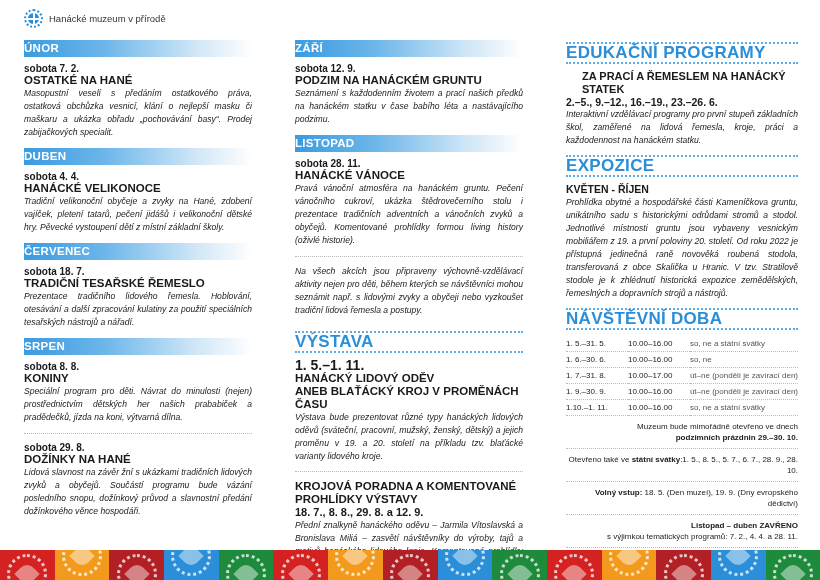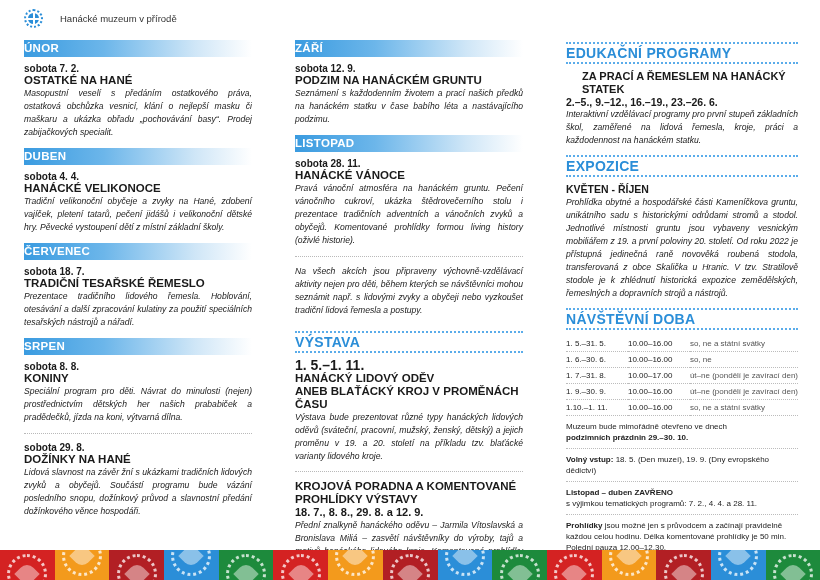--- a/index.html
+++ b/index.html
@@ -1,48 +1,48 @@
 <!DOCTYPE html>
 <html><head>
 <meta charset="utf-8">
 <style>
   * { box-sizing: border-box; margin: 0; padding: 0; }
   html, body { width: 820px; height: 580px; overflow: hidden; background: #fff; }
   body { font-family: "Liberation Sans", sans-serif; color: #1a1a1a; position: relative; }
 
-  .logo { position: absolute; left: 24px; top: 9px; display: flex; align-items: center; gap: 17px; }
+  .logo { position: absolute; left: 24px; top: 9px; display: flex; align-items: center; gap: 6px; }
   .logo-mark { width: 19px; height: 19px; border-radius: 50%; border: 2px dotted #2b8ed8; position: relative; display: flex; align-items: center; justify-content: center; }
   .logo-mark .inner { width: 11px; height: 11px; border-radius: 50%; background: #2b8ed8; position: relative; }
   .logo-mark .inner::before { content: ""; position: absolute; left: 4.5px; top: 0; width: 2px; height: 11px; background: #fff; }
   .logo-mark .inner::after { content: ""; position: absolute; top: 4.5px; left: 0; height: 2px; width: 11px; background: #fff; }
   .logo-text { font-size: 9.5px; color: #333; }
 
   .col { position: absolute; top: 40px; }
   .col1 { left: 24px; width: 228px; }
   .col2 { left: 295px; width: 228px; }
   .col3 { left: 566px; width: 232px; top: 42px; }
 
   .month { height: 17px; line-height: 17px; color: #fff; font-weight: bold; font-size: 11.5px; letter-spacing: 0.3px;
            background: linear-gradient(to right, #3a9be0 0%, #6cb6ea 35%, #cfe6f7 75%, #ffffff 100%); margin-bottom: 6px; }
   .date { font-weight: bold; font-size: 10px; line-height: 11px; }
   .title { font-weight: bold; font-size: 11.5px; line-height: 13px; text-transform: none; }
   .desc { font-style: italic; font-size: 8.6px; line-height: 13px; color: #222; text-align: justify; }
   .event { margin-bottom: 9px; }
   .dots { border-top: 1px dotted #b9b9b9; margin: 8px 0; }
 
-  .sec-head { color: #2b8ed8; font-weight: bold; font-size: 14px; letter-spacing: 0.3px; padding: 2px 0;
+  .sec-head { color: #2b8ed8; font-weight: bold; font-size: 17px; letter-spacing: 0.3px; padding: 2px 0;
               border-top: 2px dotted #5aacea; border-bottom: 2px dotted #5aacea; margin-bottom: 6px; line-height: 14px; }
 
   .hours { width: 100%; border-collapse: collapse; font-size: 8px; color: #222; }
   .hours td { padding: 3px 0 3px 0; border-bottom: 1px dotted #bcbcbc; white-space: nowrap; }
   .hours td.c1 { width: 62px; }
   .hours td.c2 { width: 62px; }
   .hours td.c3 { color: #555; }
 
-  .note { font-size: 8px; line-height: 11px; color: #222; padding: 5px 0; border-bottom: 1px dotted #bcbcbc; }
+  .note { font-size: 8px; line-height: 11px; color: #222; padding: 5px 0; border-bottom: 1px dotted #bcbcbc; text-align: right; }
   .note b { font-weight: bold; }
 
   .band { position: absolute; left: 0; top: 550px; width: 820px; height: 30px; display: flex; }
   .tile { width: 54.7px; height: 30px; position: relative; overflow: hidden; flex: none; }
   .tile .motif { position: absolute; left: 50%; bottom: -14px; transform: translateX(-50%); width: 40px; height: 40px; border-radius: 50%;
                  border: 3px dotted rgba(255,255,255,0.75); }
   .tile .motif::after { content: ""; position: absolute; left: 8px; top: 8px; width: 18px; height: 18px; border-radius: 50% 0; background: rgba(255,255,255,0.45); transform: rotate(45deg); }
   .tile.top .motif { top: -14px; bottom: auto; }
 </style>
 </head>
@@ -172,20 +172,23 @@
           <td class="c2">10.00–16.00</td>
           <td class="c3">so, ne a státní svátky</td>
         </tr>
       </tbody>
     </table>
     <div class="note">
       <div>Muzeum bude mimořádně otevřeno ve dnech</div>
       <b>podzimních prázdnin 29.–30. 10.</b>
     </div>
     <div class="note">
+      <span>Otevřeno také ve </span><b>státní svátky</b><span>:1. 5., 8. 5., 5. 7., 6. 7., 28. 9., 28. 10.</span>
+    </div>
+    <div class="note">
       <b>Volný vstup:</b><span> 18. 5. (Den muzeí), 19. 9. (Dny evropského dědictví)</span>
     </div>
     <div class="note">
       <b>Listopad – duben ZAVŘENO</b>
       <div>s výjimkou tematických programů: 7. 2., 4. 4. a 28. 11.</div>
     </div>
     <div class="note" style="border-bottom:none;">
       <b>Prohlídky</b><span> jsou možné jen s průvodcem a začínají pravidelně každou celou hodinu. Délka komentované prohlídky je 50 min. Polední pauza 12.00–12.30.</span>
     </div>
   </div>

